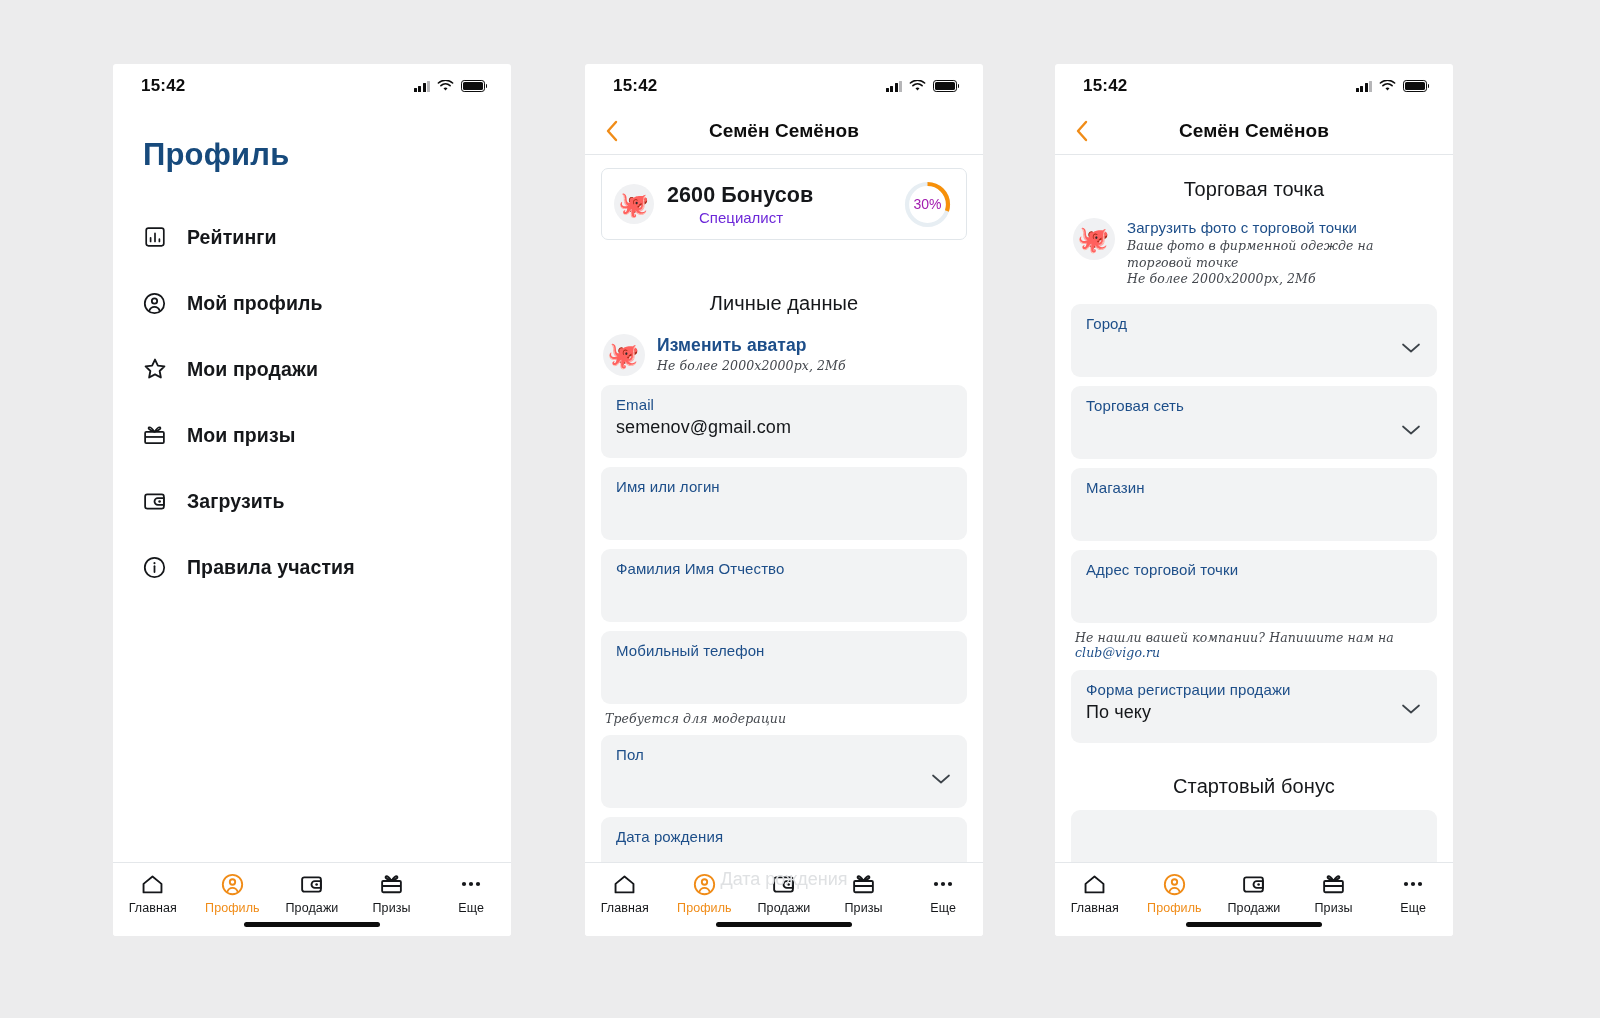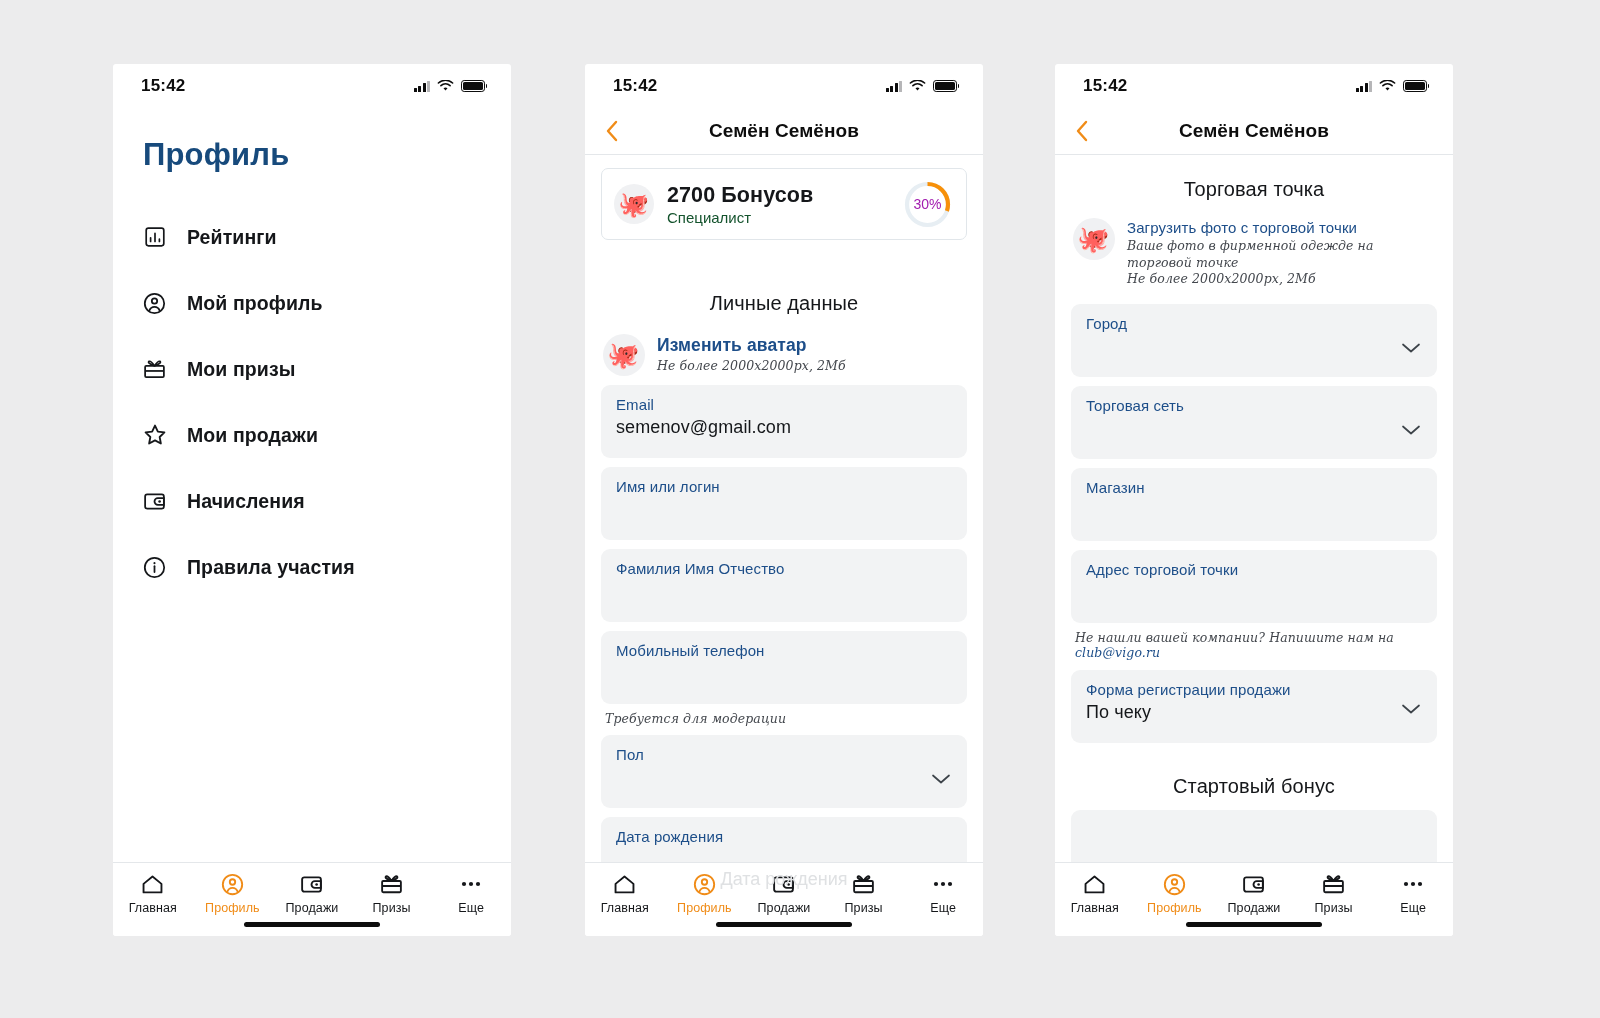--- a/index.html
+++ b/index.html
@@ -83,21 +83,21 @@
     box-sizing:border-box;background:#fff;cursor:pointer;
   }
   .avatar{
     width:40px;height:40px;border-radius:50%;background:#f0f1f3;
     display:flex;align-items:center;justify-content:center;
     font-size:25px;line-height:1;flex:0 0 40px;
   }
   .avatar.big{width:42px;height:42px;flex:0 0 42px;font-size:26px;}
   .bonus-text{margin-left:13px;flex:1;min-width:0;}
   .bonus-amount{font-size:21.5px;font-weight:700;color:#15171a;letter-spacing:.1px;}
-  .bonus-level{font-size:15px;color:#14532d;margin-top:1px;}
+  .bonus-level{font-size:15px;color:#6d28d9;margin-top:1px;margin-left:32px;}
   .ring{position:relative;width:49px;height:49px;flex:0 0 49px;}
   .ring svg{display:block;transform:rotate(-90deg);}
   .ring span{
     position:absolute;inset:0;display:flex;align-items:center;justify-content:center;
     font-size:14px;font-weight:400;color:#a21caf;
   }
 
   
   .section-head{
     text-align:center;font-size:20px;color:#15171a;
@@ -203,47 +203,47 @@
               <circle cx="12" cy="12" r="9.3"></circle>
                 <circle cx="12" cy="9.6" r="2.6"></circle>
               <path d="M6.9 19.1c.9-2.5 2.8-3.9 5.1-3.9s4.2 1.4 5.1 3.9" stroke-linecap="round"></path>
             </svg>
           </span>
           <span class="mi-label">Мой профиль</span>
         </div>
 
         <div class="menu-item">
           <span class="mi-ico">
+            <svg width="26" height="26" viewBox="0 0 24 24" fill="none" stroke="#15171a" stroke-width="1.7" stroke-linejoin="round">
+              <path d="M12 3.3l2.65 5.55 6.05.8-4.4 4.2 1.1 6-5.4-2.9-5.4 2.9 1.1-6-4.4-4.2 6.05-.8z"></path>
+            </svg>
+          </span>
+          <span class="mi-label">Мои продажи</span>
+        </div>
+
+        <div class="menu-item">
+          <span class="mi-ico">
             <svg width="25" height="25" viewBox="0 0 24 24" fill="none" stroke="#15171a" stroke-width="1.7">
               <rect x="3" y="8.6" width="18" height="10.8" rx="1.1"></rect>
               <path d="M3 13.4h18"></path>
               <path d="M12 8.6c-2.3-3.4-4-5-5.2-4.4-1.2.7-.3 2.6 5.2 4.4zM12 8.6c2.3-3.4 4-5 5.2-4.4 1.2.7.3 2.6-5.2 4.4z" stroke-linejoin="round"></path>
             </svg>
           </span>
           <span class="mi-label">Мои призы</span>
-        </div>
-
-        <div class="menu-item">
-          <span class="mi-ico">
-            <svg width="26" height="26" viewBox="0 0 24 24" fill="none" stroke="#15171a" stroke-width="1.7" stroke-linejoin="round">
-              <path d="M12 3.3l2.65 5.55 6.05.8-4.4 4.2 1.1 6-5.4-2.9-5.4 2.9 1.1-6-4.4-4.2 6.05-.8z"></path>
-            </svg>
-          </span>
-          <span class="mi-label">Мои продажи</span>
         </div>
 
         <div class="menu-item">
           <span class="mi-ico">
             <svg width="25" height="25" viewBox="0 0 24 24" fill="none" stroke="#15171a" stroke-width="1.7">
               <rect x="3" y="5.2" width="18" height="13.6" rx="2"></rect>
               <path d="M15.2 8.8h5.8v6.4h-5.8a3.2 3.2 0 0 1 0-6.4z"></path>
               <circle cx="16.9" cy="12" r="1.25" fill="#15171a" stroke="none"></circle>
             </svg>
           </span>
-          <span class="mi-label">Начисления</span>
+          <span class="mi-label">Загрузить</span>
         </div>
 
         <div class="menu-item">
           <span class="mi-ico">
             <svg width="25" height="25" viewBox="0 0 24 24" fill="none" stroke="#15171a" stroke-width="1.7">
               <circle cx="12" cy="12" r="9.3"></circle>
               <path d="M12 10.8v5.6" stroke-linecap="round"></path>
               <circle cx="12" cy="7.8" r="1" fill="#15171a" stroke="none"></circle>
             </svg>
           </span>
@@ -336,21 +336,21 @@
       </div>
       <div class="title">Семён Семёнов</div>
     </div>
 
     <div class="content">
       <div class="content-inner">
 
         <div class="bonus-card">
           <div class="avatar">🐙</div>
           <div class="bonus-text">
-            <div class="bonus-amount">2700 Бонусов</div>
+            <div class="bonus-amount">2600 Бонусов</div>
             <div class="bonus-level">Специалист</div>
           </div>
           <div class="ring">
             <svg width="49" height="49" viewBox="0 0 49 49">
               <circle cx="24.5" cy="24.5" r="20.5" fill="none" stroke="#e7eef3" stroke-width="4.2"></circle>
               <circle cx="24.5" cy="24.5" r="20.5" fill="none" stroke="#f79009" stroke-width="4.2" stroke-linecap="butt" stroke-dasharray="38.6 128.8"></circle>
             </svg>
             <span>30%</span>
           </div>
         </div>

